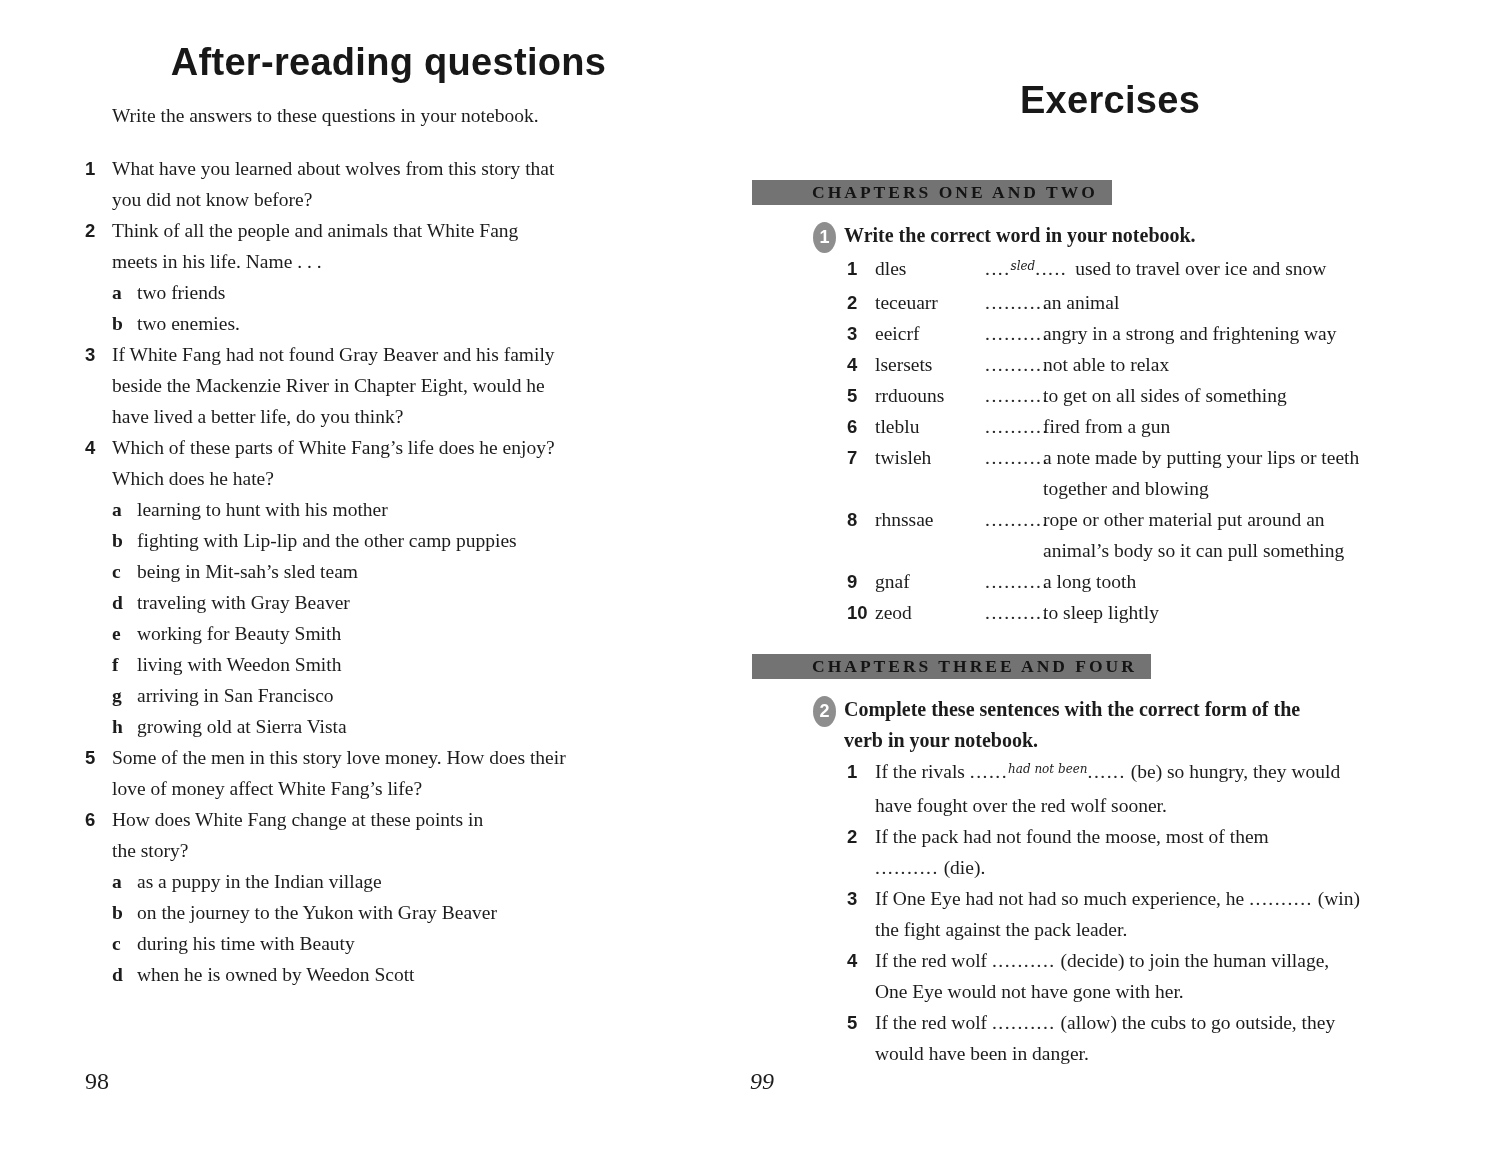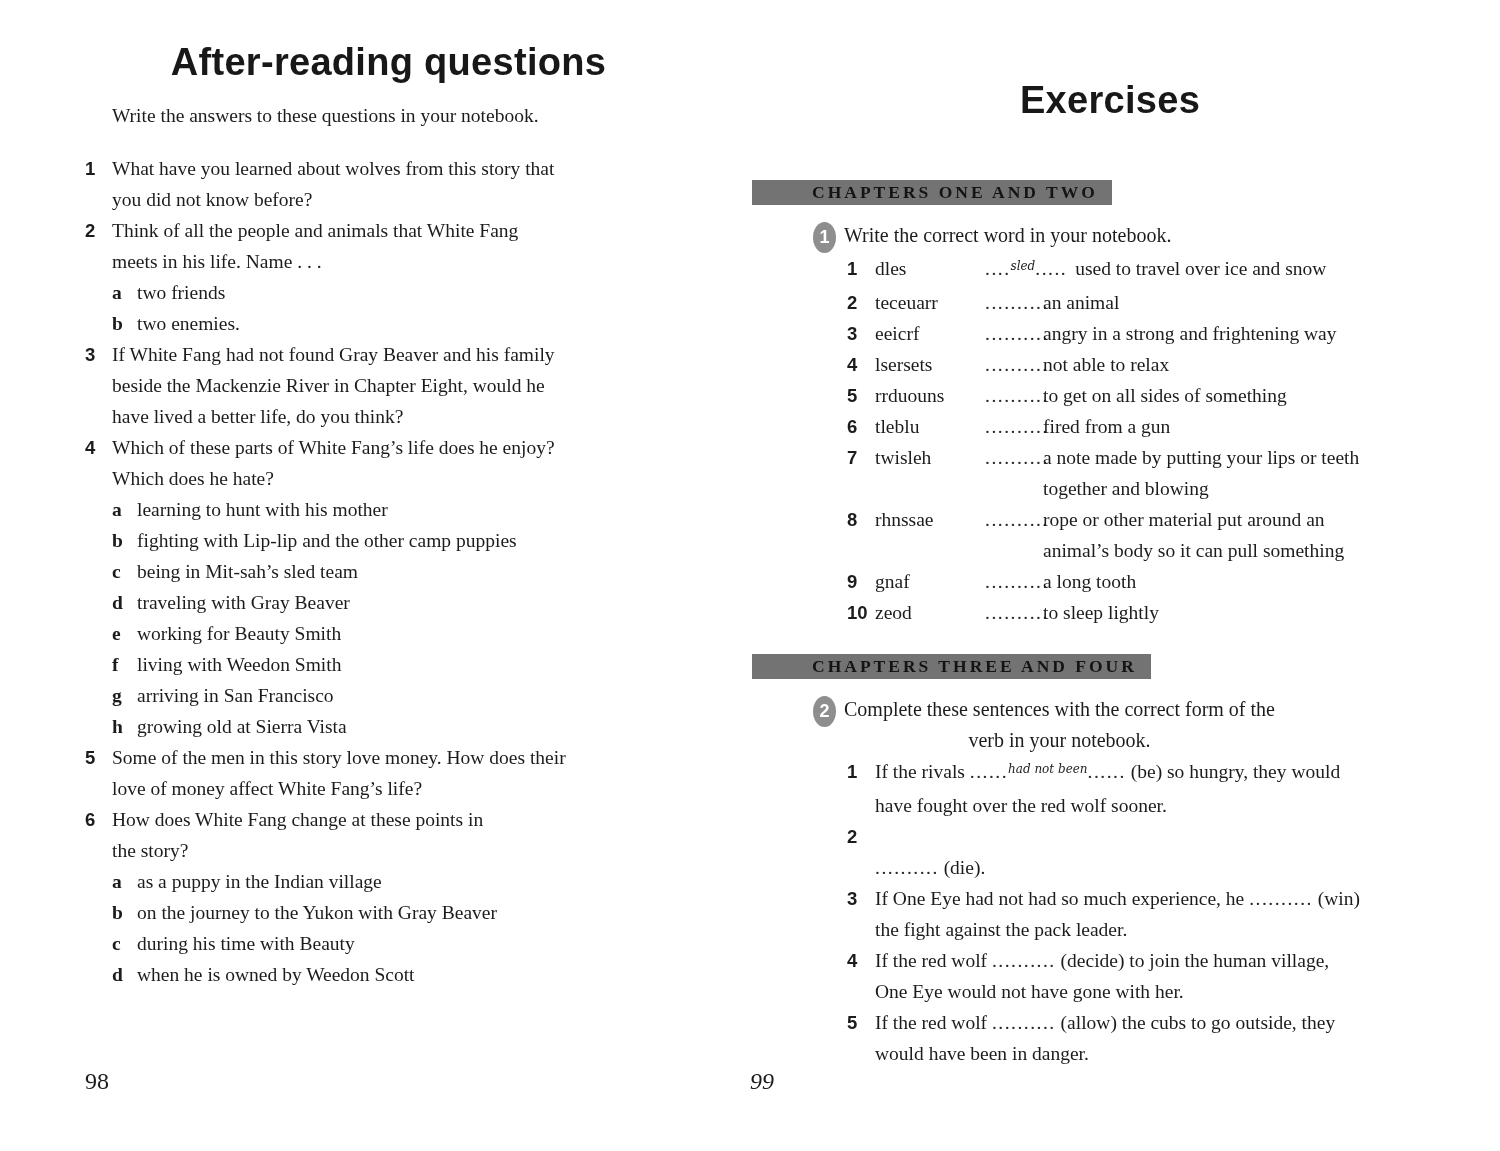--- a/index.html
+++ b/index.html
@@ -41,21 +41,21 @@
     letter-spacing:3px; padding:0 14px 0 60px; margin:26px 0 0 2px;text-align:right;
   }
   .ex-header { display:flex; align-items:flex-start; margin:13px 0 0 63px; }
   .ex-circle {
     width:23px; height:31px; flex:0 0 23px; border-radius:50%;
     background:#8e8e8e; color:#ffffff; margin:2px 8px 0 0;
     font-family:"Liberation Sans","DejaVu Sans",sans-serif;
     font-weight:bold; font-size:18px;
     display:flex; align-items:center; justify-content:center;
   }
-  .ex-instruction { font-weight:normal; font-size:20px; line-height:31px;text-align:center; }
+  .ex-instruction { font-weight:bold; font-size:20px; line-height:31px; }
 
   .ex1-row, .ex2-row { display:flex; margin-left:97px; }
   .ex-num {
     width:28px; flex:0 0 28px; font-weight:bold;
     font-family:"Liberation Sans","DejaVu Sans",sans-serif; font-size:18.5px;
   }
   .ex1-word { width:110px; flex:0 0 110px; }
   .dotcol { width:58px; flex:0 0 58px; }
   .dotcol-auto { width:auto; flex:0 0 auto; padding-right:8px; }
   .ex1-def { flex:1; }
@@ -234,21 +234,21 @@
           <div class="dotcol"><span class="dots">..........</span></div>
           <div class="ex1-def">to sleep lightly</div>
         </div><div class="banner">CHAPTERS THREE AND FOUR</div><div class="ex-header">
           <div class="ex-circle">2</div>
           <div class="ex-instruction">Complete these sentences with the correct form of the<br>verb in your notebook.</div>
         </div><div class="ex2-row">
           <div class="ex-num">1</div>
           <div class="ex2-text"><span>If the rivals </span><span class="dots">......</span><span class="handwritten">had not been</span><span class="dots">......</span><span> (be) so hungry, they would</span><br><span>have fought over the red wolf sooner.</span></div>
         </div><div class="ex2-row">
           <div class="ex-num">2</div>
-          <div class="ex2-text"><br><span class="dots">..........</span><span> (die).</span></div>
+          <div class="ex2-text"><span>If the pack had not found the moose, most of them</span><br><span class="dots">..........</span><span> (die).</span></div>
         </div><div class="ex2-row">
           <div class="ex-num">3</div>
           <div class="ex2-text"><span>If One Eye  had not had so much experience, he </span><span class="dots">..........</span><span> (win)</span><br><span>the fight against the pack leader.</span></div>
         </div><div class="ex2-row">
           <div class="ex-num">4</div>
           <div class="ex2-text"><span>If the red wolf </span><span class="dots">..........</span><span> (decide) to join the human village,</span><br><span>One Eye would not have gone with her.</span></div>
         </div><div class="ex2-row">
           <div class="ex-num">5</div>
           <div class="ex2-text"><span>If the red wolf </span><span class="dots">..........</span><span> (allow) the cubs to go outside, they</span><br><span>would have been in danger.</span></div>
         </div></div>

